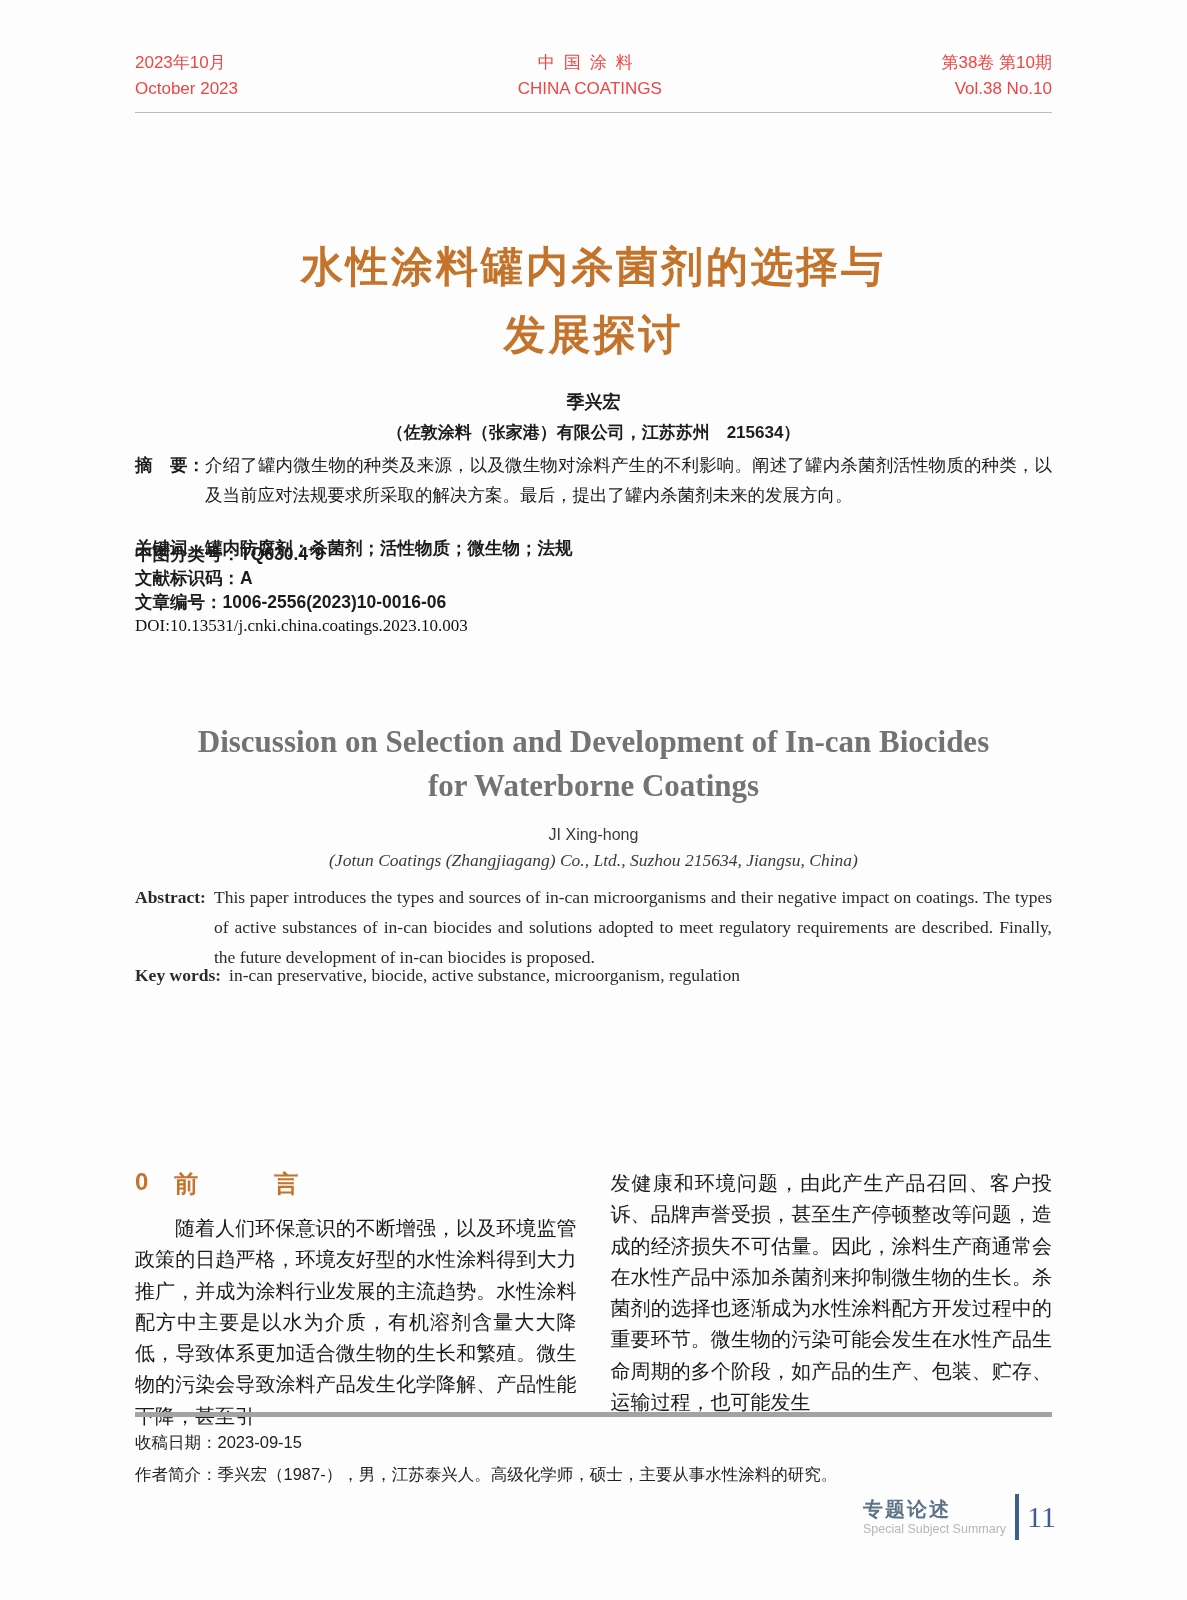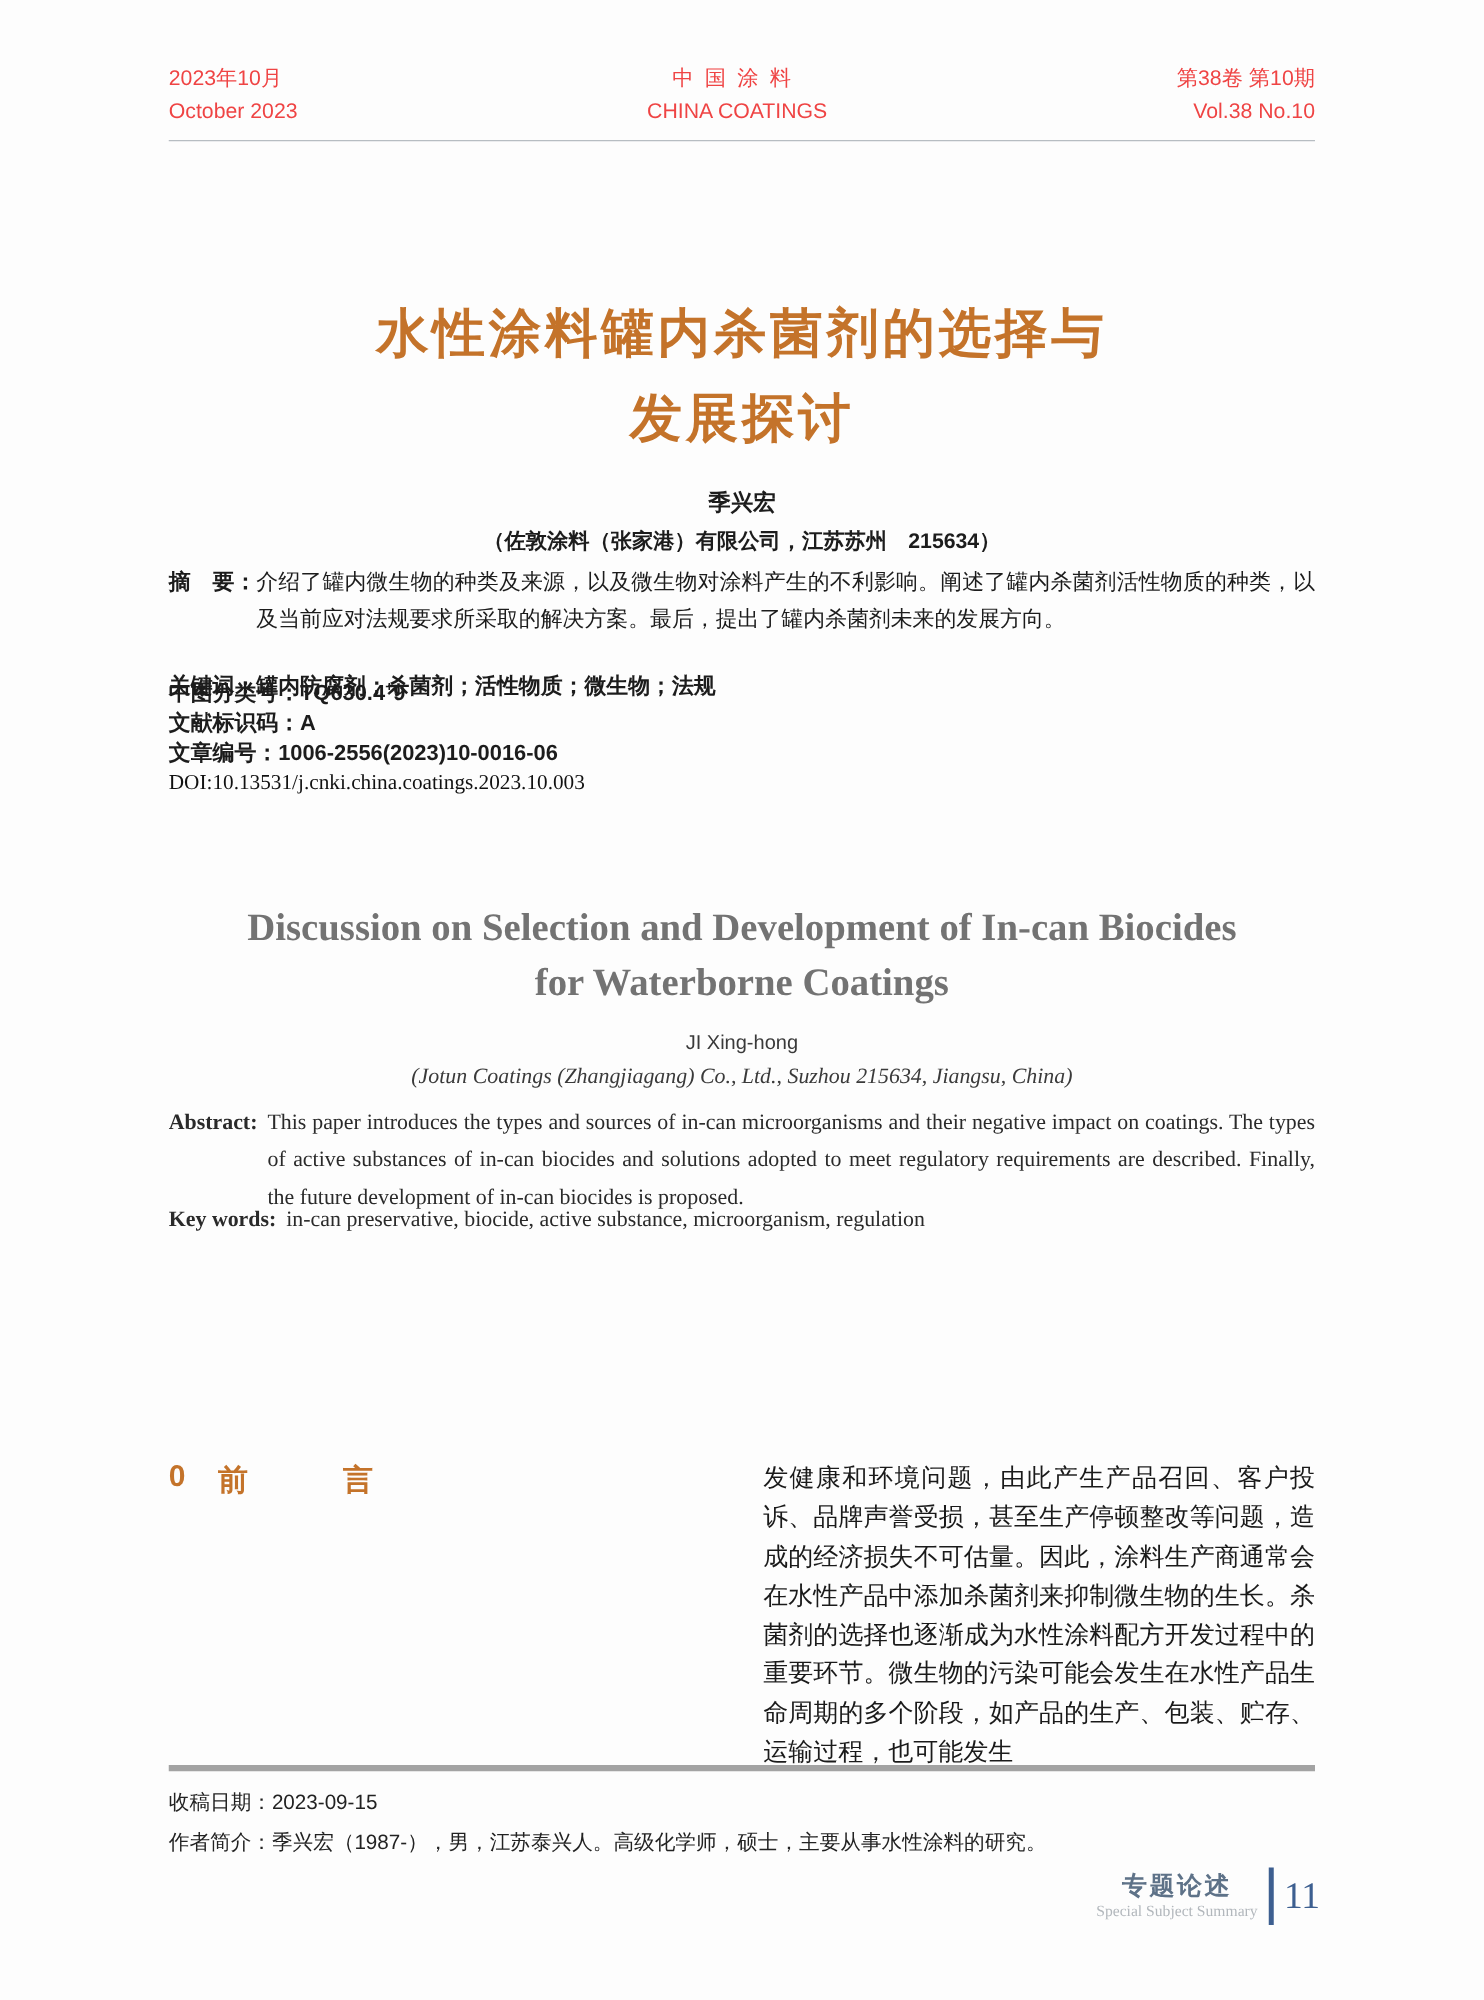--- a/index.html
+++ b/index.html
@@ -137,21 +137,21 @@
   }
 
   
   .page-footer {
     position: absolute;
     right: 131px;
     top: 1494px;
     display: flex;
     align-items: center;
   }
-  .pf-text { text-align: center; margin-right: 9px; font-family: Liberation Serif, serif; }
+  .pf-text { text-align: left; margin-right: 9px; }
   .pf-zh { color: #5e7288; font-weight: bold; font-size: 20px; letter-spacing: 2px; line-height: 1.2; }
   .pf-en { color: #b2b7bc; font-size: 12.5px; line-height: 1.3; }
   .pf-bar { width: 4px; height: 46px; background: #3d5f90; margin-right: 8px; }
   .pf-num {
     color: #3d5f90;
     font-family: "Liberation Serif", "DejaVu Serif", serif;
     font-size: 30px;
   }
 </style>
 </head>
@@ -212,20 +212,21 @@
   <span class="lbl" style="font-weight:bold">Key words:</span>
   <span class="txt">in-can preservative, biocide, active substance, microorganism, regulation</span>
 </div>
 
 <div class="abs columns">
   <div class="col-left">
     <div class="section-heading">
       <span class="num">0</span>
       <span class="ttl">前　言</span>
     </div>
+    <p class="body-par indent">随着人们环保意识的不断增强，以及环境监管政策的日趋严格，环境友好型的水性涂料得到大力推广，并成为涂料行业发展的主流趋势。水性涂料配方中主要是以水为介质，有机溶剂含量大大降低，导致体系更加适合微生物的生长和繁殖。微生物的污染会导致涂料产品发生化学降解、产品性能下降，甚至引</p>
   </div>
   <div class="col-right">
     <p class="body-par">发健康和环境问题，由此产生产品召回、客户投诉、品牌声誉受损，甚至生产停顿整改等问题，造成的经济损失不可估量。因此，涂料生产商通常会在水性产品中添加杀菌剂来抑制微生物的生长。杀菌剂的选择也逐渐成为水性涂料配方开发过程中的重要环节。微生物的污染可能会发生在水性产品生命周期的多个阶段，如产品的生产、包装、贮存、运输过程，也可能发生</p>
   </div>
 </div>
 
 <div class="abs footnote">
   <div>收稿日期：2023-09-15</div>
   <div>作者简介：季兴宏（1987-），男，江苏泰兴人。高级化学师，硕士，主要从事水性涂料的研究。</div>
 </div>

